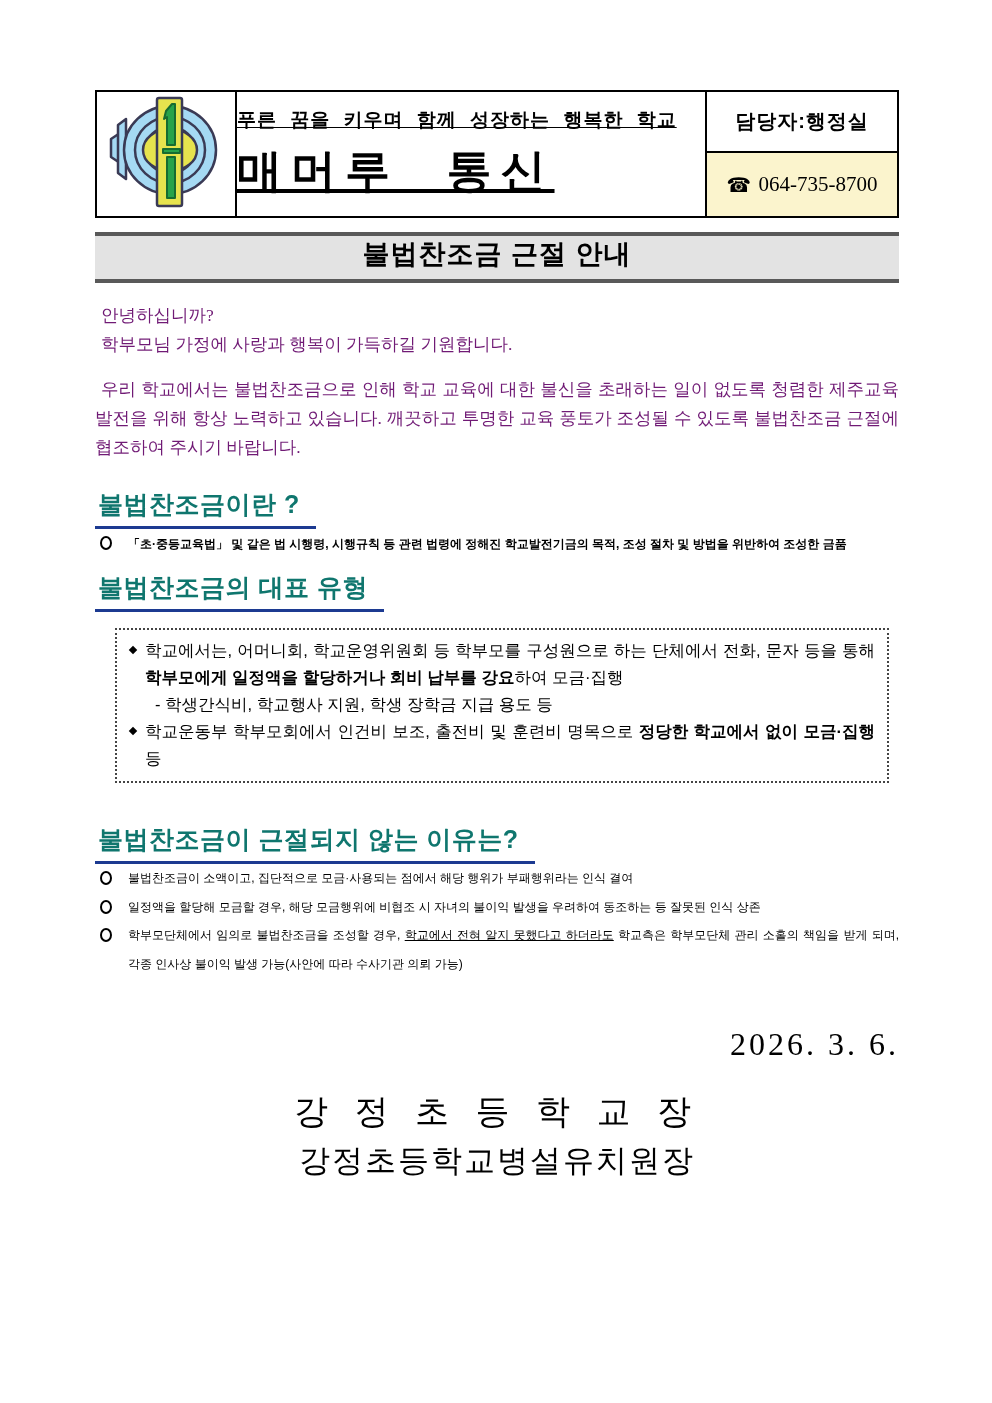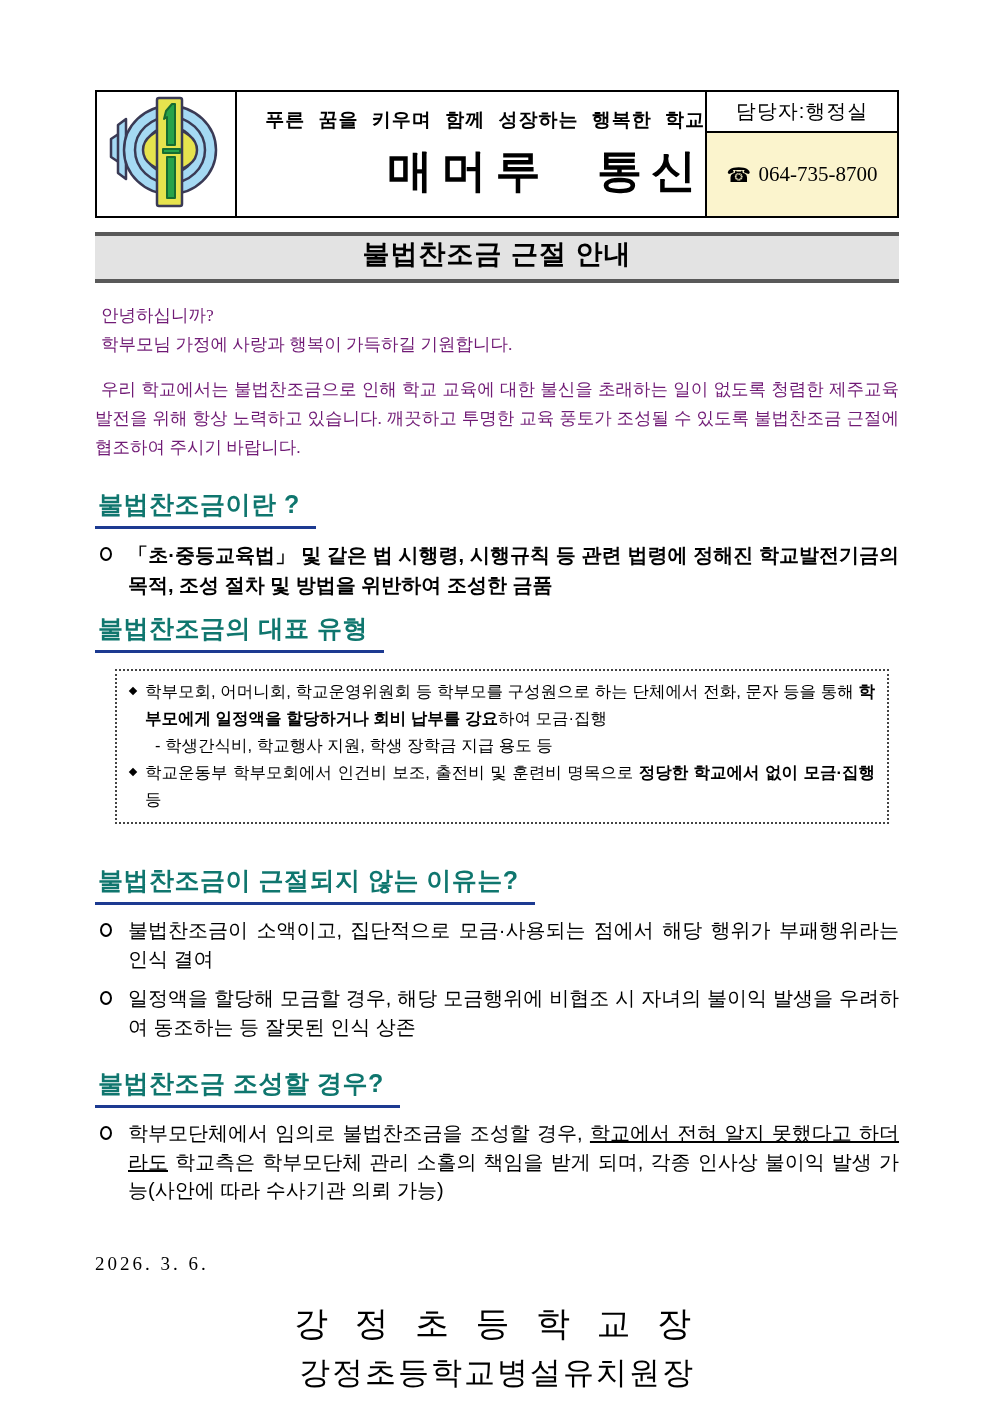--- a/index.html
+++ b/index.html
@@ -8,26 +8,26 @@
     position:relative; width:992px; height:1403px; margin:0 auto;
     background:#ffffff; overflow:hidden;
     font-family:"Liberation Sans", sans-serif; color:#000;
   }
   .content { position:absolute; left:95px; top:0; width:804px; }
 
   
   .header-table { display:flex; border:2px solid #000; height:128px; margin-top:90px; background:#fff; }
   .logo-cell { width:138px; display:flex; align-items:center; justify-content:center; }
   .center-cell { flex:1; border-left:2px solid #000; border-right:2px solid #000;
-    display:flex; flex-direction:column; align-items:flex-end; justify-content:center; gap:8px; }
+    display:flex; flex-direction:column; align-items:flex-start; justify-content:center; gap:8px;text-decoration:underline; }
   .slogan { font-size:19px; font-weight:bold; letter-spacing:1px; word-spacing:7px; white-space:nowrap; }
   .main-title { font-size:45px; font-weight:900; letter-spacing:9px; word-spacing:26px; white-space:nowrap; }
   .right-cell { width:190px; display:flex; flex-direction:column; }
-  .contact-cell { height:41px; display:flex; align-items:center; justify-content:center;
-    font-size:20px; border-bottom:2px solid #000; background:#fff; letter-spacing:1px; }
+  .contact-cell { height:61px; display:flex; align-items:center; justify-content:center;
+    font-size:20px; border-bottom:2px solid #000; background:#fff; letter-spacing:1px;font-weight:bold; }
   .phone-cell { flex:1; background:#fbf4cd; display:flex; align-items:center; justify-content:center;
     font-size:21px; gap:7px; font-family:"Liberation Serif", serif; }
   .phone-glyph { font-family:"DejaVu Sans", sans-serif; font-size:20px; }
 
   
   .banner { margin-top:14px; background:#e3e3e3;
     border-top:4px solid #595959; border-bottom:4px solid #595959;
     height:51px; display:flex; align-items:flex-start; justify-content:center; }
   .banner-title { font-size:27px; font-weight:bold; letter-spacing:1px; }
 
@@ -36,37 +36,37 @@
     font-size:17.5px; line-height:29px; color:#701a75; }
   .greeting p { text-indent:6px; }
   .greeting .justify { text-align:justify;margin-top:16px; }
 
   
   .section-heading { display:inline-block; font-size:25px; font-weight:bold; color:#0f766e;
     letter-spacing:0.5px; border-bottom:3px solid #1c3a91; padding:0 16px 5px 3px; white-space:nowrap; }
   .sh1 { margin-top:26px; } .sh2 { margin-top:12px; } .sh3 { margin-top:40px; } .sh4 { margin-top:26px; }
 
   
-  .bullet { position:relative; padding-left:33px; font-size:20px; line-height:28.5px;
-    margin-top:11px; text-align:justify; }
+  .bullet { position:relative; padding-left:33px; font-size:12px; line-height:28.5px;
+    text-align:justify; }
   .bullet .circle-marker { position:absolute; left:5px; top:7px; width:12px; height:14px;
     border:2px solid #000; border-radius:50%; }
   .bullet.bold-text { font-weight:bold; line-height:30px; }
 
   
   .dotted-box { margin:16px 10px 0 20px; border:2px dotted #444; padding:7px 12px 9px 10px;
     font-size:16.5px; line-height:27px; background:#fff; }
   .box-item { position:relative; padding-left:18px; text-align:justify; }
   .box-item .diamond-marker { position:absolute; left:3px; top:10px; width:6px; height:6px;
     background:#000; transform:rotate(45deg); }
   .box-sub { padding-left:28px; text-align:justify; }
 
   
-  .doc-date { margin-top:48px; text-align:left; font-family:"Liberation Serif", serif;
-    font-size:19px; letter-spacing:3px; }
+  .doc-date { margin-top:48px; text-align:right; font-family:"Liberation Serif", serif;
+    font-size:32px; letter-spacing:3px; }
   .signer-1 { margin-top:26px; text-align:center; font-family:"Liberation Serif", serif;
     font-size:34px; letter-spacing:9px; white-space:nowrap; }
   .signer-2 { margin-top:5px; text-align:center; font-family:"Liberation Serif", serif;
     font-size:31px; letter-spacing:2px; white-space:nowrap; }
 </style>
 </head>
 <body>
 
 <div class="page">
   <div class="content">
@@ -121,21 +121,21 @@
         <span class="circle-marker"></span>
         <span><span style="font-weight: bold;">「초·중등교육법」 및 같은 법 시행령, 시행규칙 등 관련 법령에 정해진 학교발전기금의 목적, 조성 절차 및 방법을 위반하여 조성한 금품</span></span>
       </div>
     </div>
 
     <div>
       <div class="section-heading sh2">불법찬조금의 대표 유형</div>
       <div class="dotted-box">
         <div class="box-item">
           <span class="diamond-marker"></span>
-          <span><span>학부모회, 어머니회, 학교운영위원회 등 학부모를 구성원으로 하는 단체에서  전화, 문자 등을 통해 </span><span style="font-weight: bold;">학부모에게 일정액을 할당하거나 회비 납부를 강요</span><span>하여 모금·집행</span></span>
+          <span><span>학교에서는, 어머니회, 학교운영위원회 등 학부모를 구성원으로 하는 단체에서  전화, 문자 등을 통해 </span><span style="font-weight: bold;">학부모에게 일정액을 할당하거나 회비 납부를 강요</span><span>하여 모금·집행</span></span>
         </div>
         <div class="box-sub">
           <span><span>- 학생간식비, 학교행사 지원, 학생 장학금 지급 용도 등</span></span>
         </div>
         <div class="box-item">
           <span class="diamond-marker"></span>
           <span><span>학교운동부 학부모회에서 인건비 보조, 출전비 및 훈련비 명목으로 </span><span style="font-weight: bold;">정당한 학교에서 없이 모금·집행</span><span> 등</span></span>
         </div>
       </div>
     </div>
@@ -146,21 +146,20 @@
         <span class="circle-marker"></span>
         <span><span>불법찬조금이 소액이고, 집단적으로 모금·사용되는 점에서 해당 행위가 부패행위라는 인식 결여</span></span>
       </div>
       <div class="bullet">
         <span class="circle-marker"></span>
         <span><span>일정액을 할당해 모금할 경우, 해당 모금행위에 비협조 시 자녀의 불이익 발생을 우려하여 동조하는 등 잘못된 인식 상존</span></span>
       </div>
     </div>
 
     <div>
-      <div class="section-heading sh4">불법찬조금 조성할 경우?</div>
       <div class="bullet">
         <span class="circle-marker"></span>
         <span><span>학부모단체에서 임의로 불법찬조금을 조성할 경우, </span><span style="text-decoration: underline;">학교에서 전혀 알지 못했다고 하더라도</span><span> 학교측은 학부모단체 관리 소홀의 책임을 받게 되며, 각종 인사상 불이익 발생 가능(사안에 따라 수사기관 의뢰 가능)</span></span>
       </div>
     </div>
 
     <div class="doc-date">2026. 3. 6.</div>
     <div class="signer-1">강 정 초 등 학 교 장</div>
     <div class="signer-2">강정초등학교병설유치원장</div>
 

